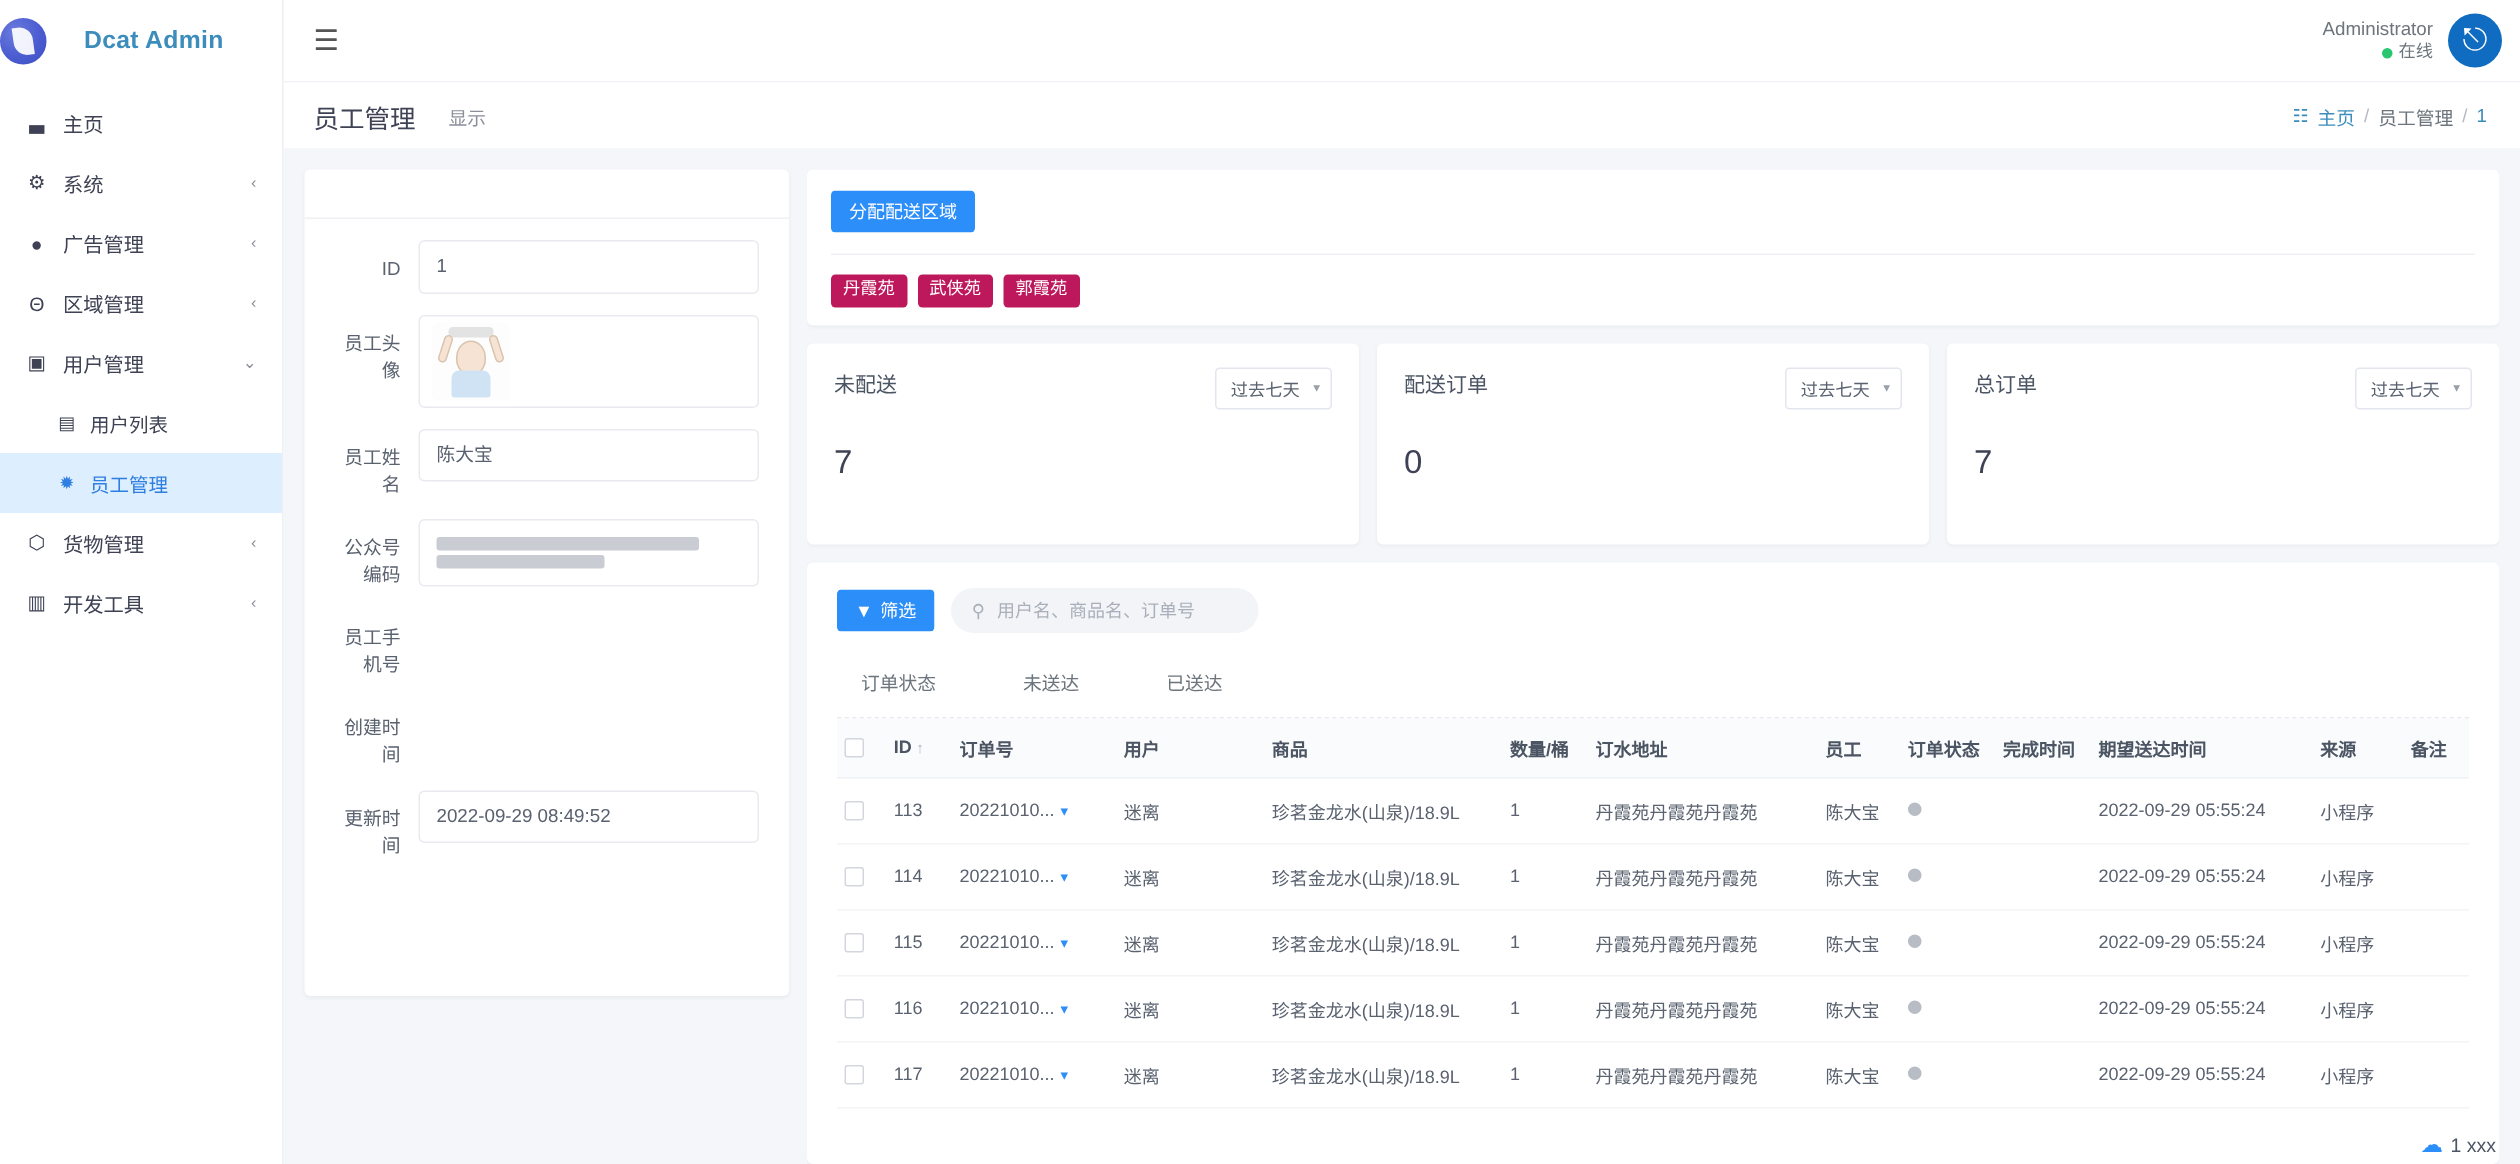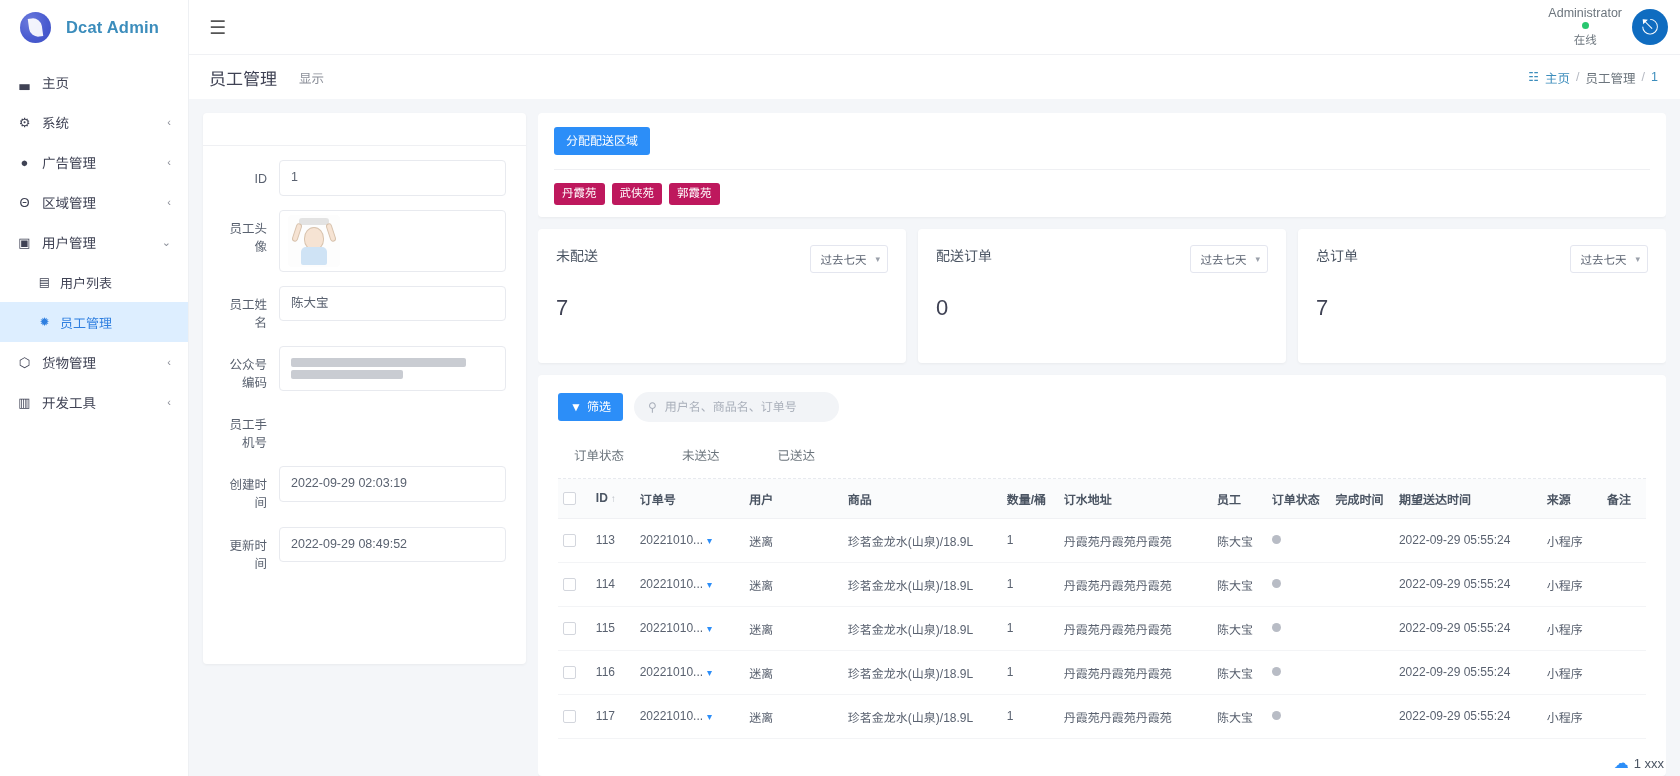--- a/index.html
+++ b/index.html
@@ -12,21 +12,21 @@
   body { display: flex; }
 
   
   #sidebar {
     width: 189px; height: 776px; background: #ffffff;
     flex: 0 0 189px; position: relative; z-index: 5;
     border-right: 1px solid #eef0f3;
   }
   .brand {
     height: 55px; display: flex; align-items: center;
-    gap: 15px; margin-left: 20px;
+    gap: 25px;
   }
   .brand-logo {
     width: 31px; height: 31px; border-radius: 50%;
     background: radial-gradient(circle at 32% 30%, #6c7bdd 0%, #4a5cd0 55%, #3d4fc4 100%);
     position: relative; flex: 0 0 31px;
   }
   .brand-logo::after {
     content: ""; position: absolute; left: 9px; top: 6px;
     width: 13px; height: 19px; border-radius: 0 9px 0 9px;
     background: #ffffff; opacity: .92;
@@ -64,21 +64,21 @@
   
   #topbar {
     height: 55px; background: #fff; display: flex; align-items: center;
     padding: 0 12px 0 20px; flex: 0 0 55px;
     border-bottom: 1px solid #f0f1f4;
   }
   .hamburger { font-size: 19px; color: #555; cursor: pointer; line-height: 1; }
   .topbar-right { margin-left: auto; display: flex; align-items: center; gap: 10px; }
   .user-meta { text-align: right; line-height: 1.35; }
   .user-name { font-size: 12.5px; color: #6c757d; }
-  .user-status { font-size: 11.5px; color: #6c757d; display: flex; align-items: center; justify-content: flex-end; gap: 4px; flex-direction: column; }
+  .user-status { font-size: 11.5px; color: #6c757d; display: flex; align-items: center; justify-content: flex-end; gap: 4px; }
   .dot-online { width: 7px; height: 7px; border-radius: 50%; background: #28c76f; display: inline-block; }
   .avatar-top {
     width: 36px; height: 36px; border-radius: 50%;
     background: #0f6cc0; color: #fff; display: flex; align-items: center;
     justify-content: center; font-size: 21px; cursor: pointer;
   }
 
   
   #pagehead {
     background: #fff; height: 44px; display: flex; align-items: center;
@@ -347,21 +347,20 @@
             <div class="fbox">
               <div class="blur-line" style="width:86%"></div>
               <div class="blur-line" style="width:55%"></div>
             </div>
           </div>
           <div class="frow">
             <div class="flabel">员工手机号</div>
           </div>
           <div class="frow">
             <div class="flabel">创建时间</div>
-            <div class="fbox">2022-09-29 02:03:19</div>
           </div>
           <div class="frow">
             <div class="flabel">更新时间</div>
             <div class="fbox">2022-09-29 08:49:52</div>
           </div>
         </div>
     </section>
 
     <div class="right-col">
 

